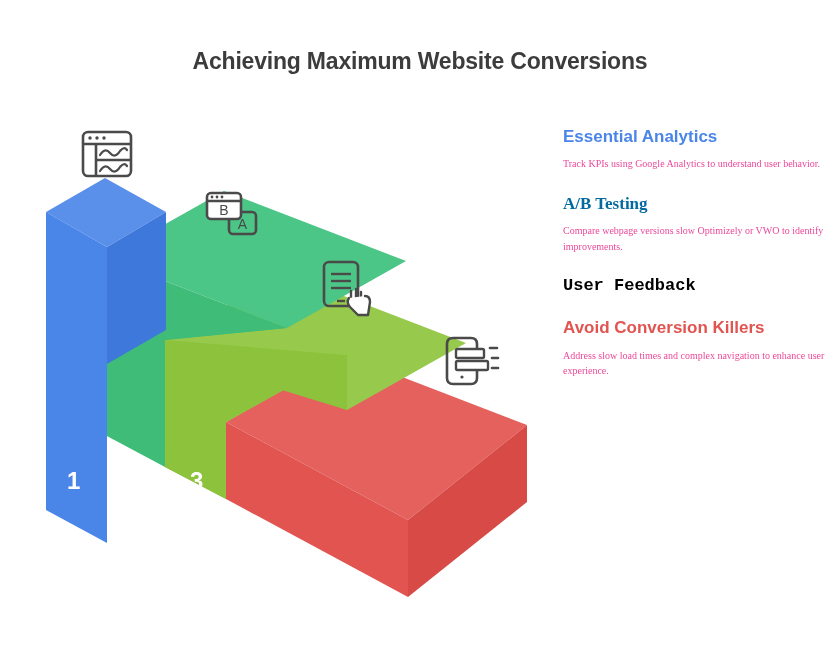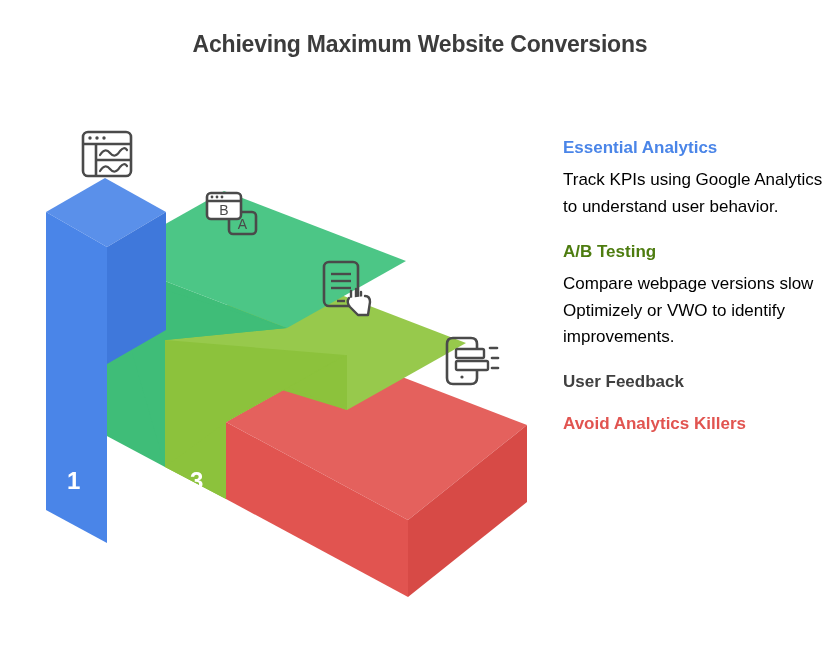--- a/index.html
+++ b/index.html
@@ -11,21 +11,21 @@
     height: 672px;
     background: #ffffff;
     font-family: "Liberation Sans", sans-serif;
     overflow: hidden;
     position: relative;
   }
 
   #page-title {
     position: absolute;
     left: 0;
-    top: 31px;
+    top: 48px;
     width: 840px;
     text-align: center;
     font-size: 23px;
     font-weight: bold;
     color: #3c3c3c;
     letter-spacing: -0.2px;
   }
 
   
   #chart-area {
@@ -55,36 +55,36 @@
 
   
   #text-panel {
     position: absolute;
     left: 563px;
     top: 126px;
     width: 262px;
   }
   .panel-block {
     margin-bottom: 21px;
-    margin-top: 11px;
   }
   .panel-block:last-child {
     margin-bottom: 0;
   }
   .panel-heading {
     font-size: 17px;
     font-weight: bold;
     line-height: 1.25;
     margin: 0 0 9px 0;
   }
   .panel-body {
-    font-size: 17px;
+    font-size: 10px;
     line-height: 1.55;
-    color: #000000;
+    color: #ec4899;
     margin: 0;
+    font-family: Liberation Serif, serif;
   }
 </style>
 </head>
 <body>
 
 <div id="page-title">Achieving Maximum Website Conversions</div>
 
 <div id="chart-area">
   <svg id="chart-svg" width="560" height="540" viewBox="0 0 560 540">
 
@@ -177,25 +177,26 @@
 </div>
 
 <div id="text-panel">
 
   <div class="panel-block">
     <p class="panel-heading" style="color:#4a85e8;">Essential Analytics</p>
     <p class="panel-body">Track KPIs using Google Analytics to understand user behavior.</p>
   </div>
 
   <div class="panel-block">
-    <p class="panel-heading" style="color:#4d7c0f;">A/B Testing</p>
+    <p class="panel-heading" style="color:#0369a1;font-family:Liberation Serif, serif;">A/B Testing</p>
     <p class="panel-body">Compare webpage versions slow Optimizely or VWO to identify improvements.</p>
   </div>
 
   <div class="panel-block">
-    <p class="panel-heading" style="color:#404040;">User Feedback</p>
-  </div>
-
-  <div class="panel-block">
-    <p class="panel-heading" style="color:#e15450;">Avoid Analytics Killers</p>
+    <p class="panel-heading" style="color:#000000;font-family:Liberation Mono, monospace;">User Feedback</p>
+  </div>
+
+  <div class="panel-block">
+    <p class="panel-heading" style="color:#e15450;">Avoid Conversion Killers</p>
+    <p class="panel-body">Address slow load times and complex navigation to enhance user experience.</p>
   </div>
 
 </div>
 
 </body></html>

